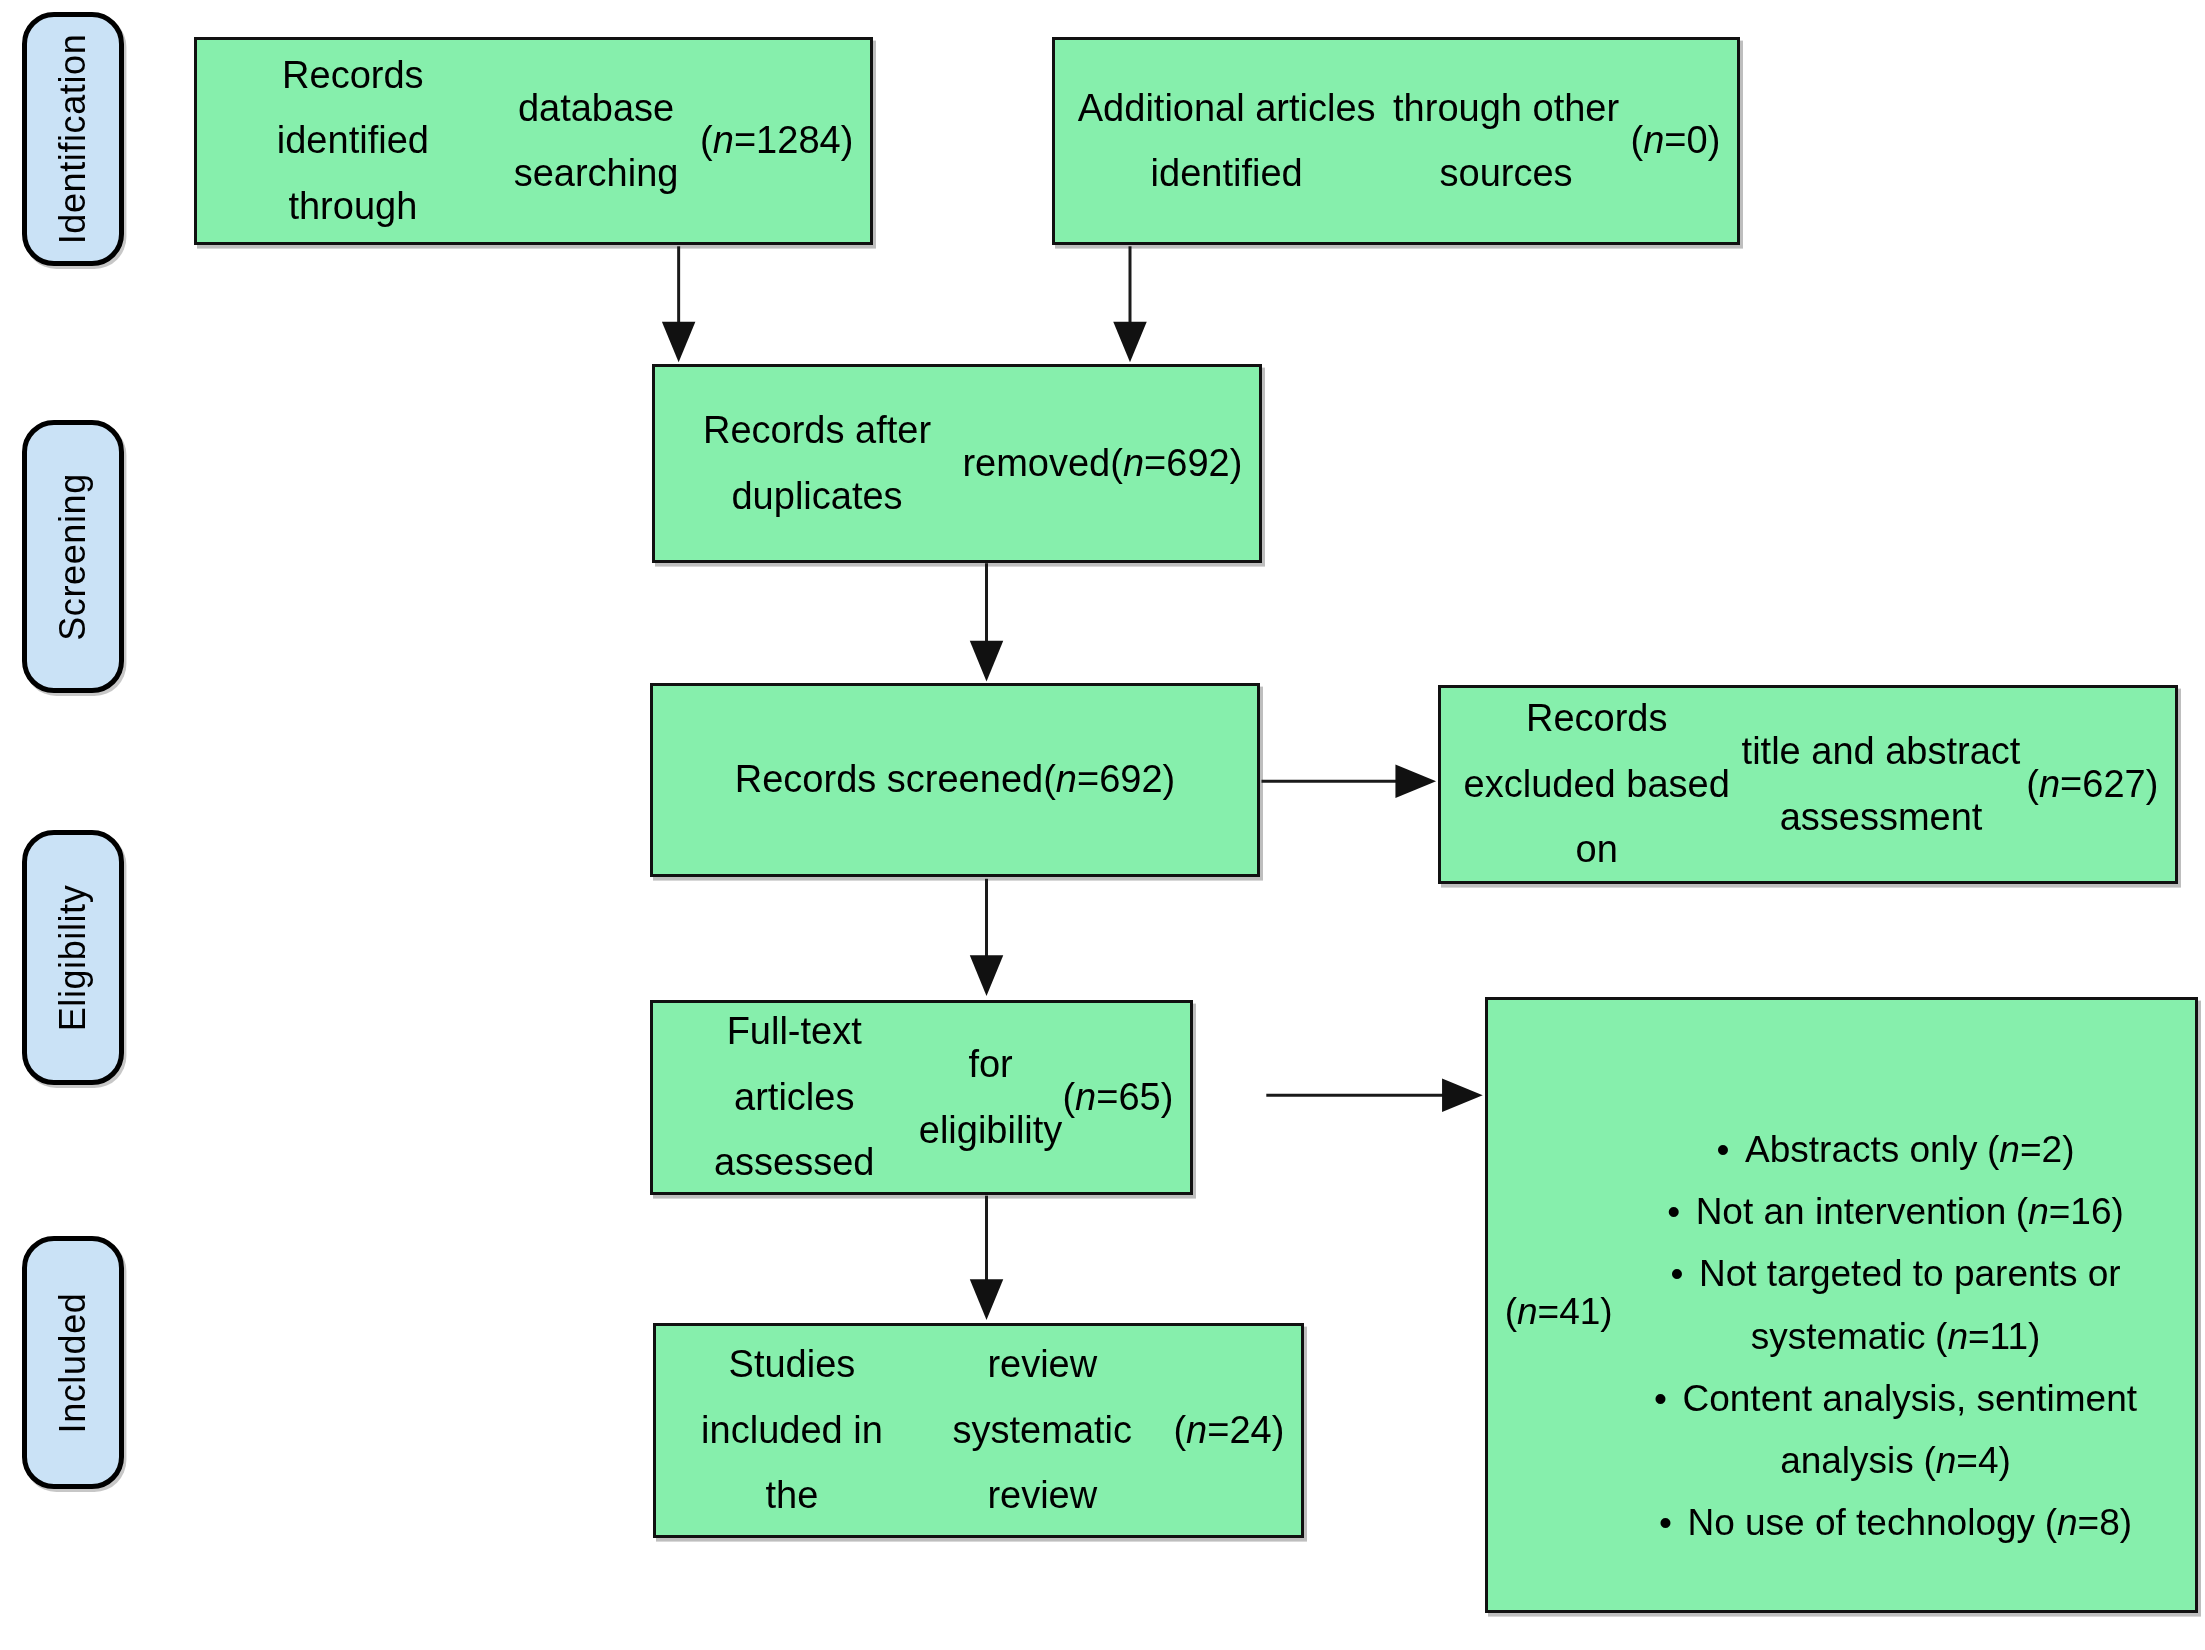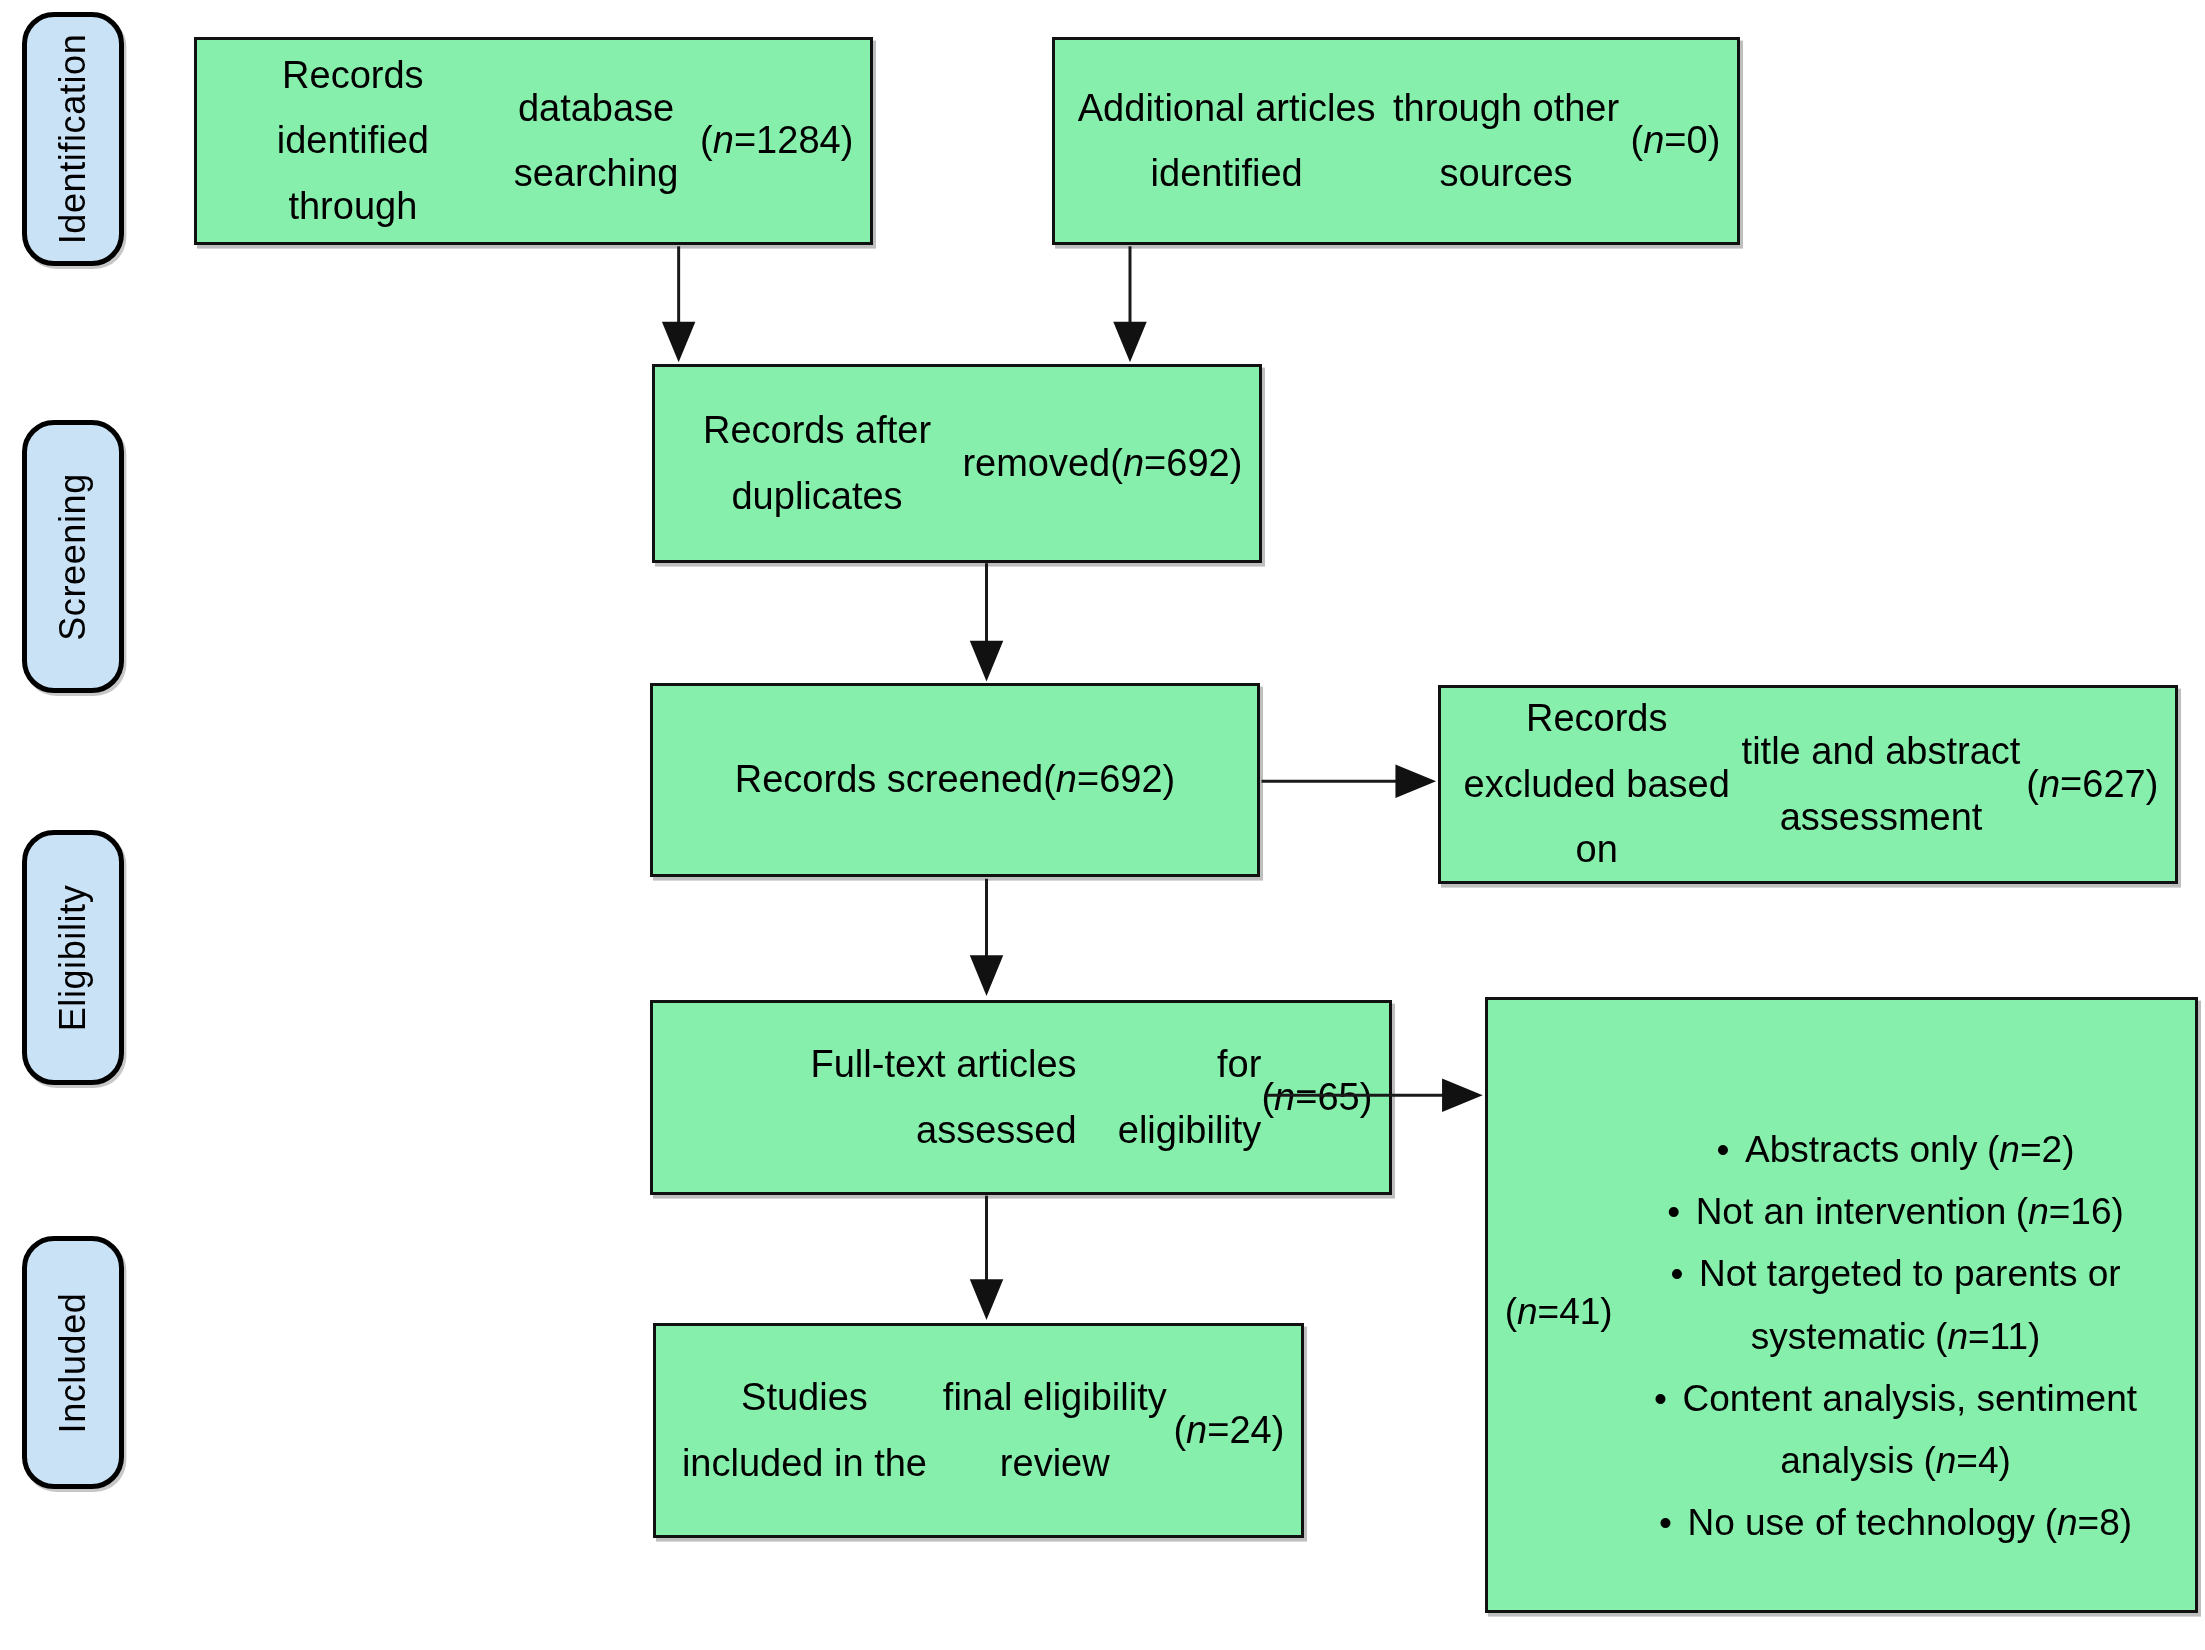--- a/index.html
+++ b/index.html
@@ -109,40 +109,40 @@
 
     <div class="line ng"><span>(</span><i>n</i><span>=</span><span>692</span><span>)</span></div>
   </div>
 
   <div class="box" style="left:1438px;top:685px;width:740px;height:199px;">
     <div class="line">Records excluded based on</div>
     <div class="line">title and abstract assessment</div>
     <div class="line ng"><span>(</span><i>n</i><span>=</span><span>627</span><span>)</span></div>
   </div>
 
-  <div class="box" style="left:650px;top:1000px;width:742px;height:195px;text-align:right;">
+  <div class="box" style="left:650px;top:1000px;width:543px;height:195px;">
     <div class="line">Full-text articles assessed</div>
     <div class="line">for eligibility</div>
     <div class="line ng"><span>(</span><i>n</i><span>=</span><span>65</span><span>)</span></div>
   </div>
 
   <div class="box align-top" style="left:1485px;top:997px;width:713px;height:616px;">
     <div class="line ng"><span>(</span><i>n</i><span>=</span><span>41</span><span>)</span></div>
     <div class="bullets">
       <div class="bullet-line"><span class="bullet-glyph">•</span><span>Abstracts only</span><span class="ng"><span>(</span><i>n</i><span>=</span><span>2</span><span>)</span></span></div>
       <div class="bullet-line"><span class="bullet-glyph">•</span><span>Not an intervention</span><span class="ng"><span>(</span><i>n</i><span>=</span><span>16</span><span>)</span></span></div>
       <div class="bullet-line"><span class="bullet-glyph">•</span><span>Not targeted to parents or systematic</span><span class="ng"><span>(</span><i>n</i><span>=</span><span>11</span><span>)</span></span></div>
       <div class="bullet-line"><span class="bullet-glyph">•</span><span>Content analysis, sentiment analysis</span><span class="ng"><span>(</span><i>n</i><span>=</span><span>4</span><span>)</span></span></div>
       <div class="bullet-line"><span class="bullet-glyph">•</span><span>No use of technology</span><span class="ng"><span>(</span><i>n</i><span>=</span><span>8</span><span>)</span></span></div>
     </div>
   </div>
 
   <div class="box" style="left:653px;top:1323px;width:651px;height:215px;">
     <div class="line">Studies included in the</div>
-    <div class="line">final eligibility review</div>
+    <div class="line">review systematic review</div>
     <div class="line ng"><span>(</span><i>n</i><span>=</span><span>24</span><span>)</span></div>
   </div>
 
   <svg id="arrows" viewBox="0 0 3688 2760" xmlns="http://www.w3.org/2000/svg">
     <g>
       <line x1="1135" y1="412" x2="1135" y2="540"></line>
       <polygon points="1107,538 1163,538 1135,606"></polygon>
     </g>
     <g>
       <line x1="1890" y1="412" x2="1890" y2="540"></line>

